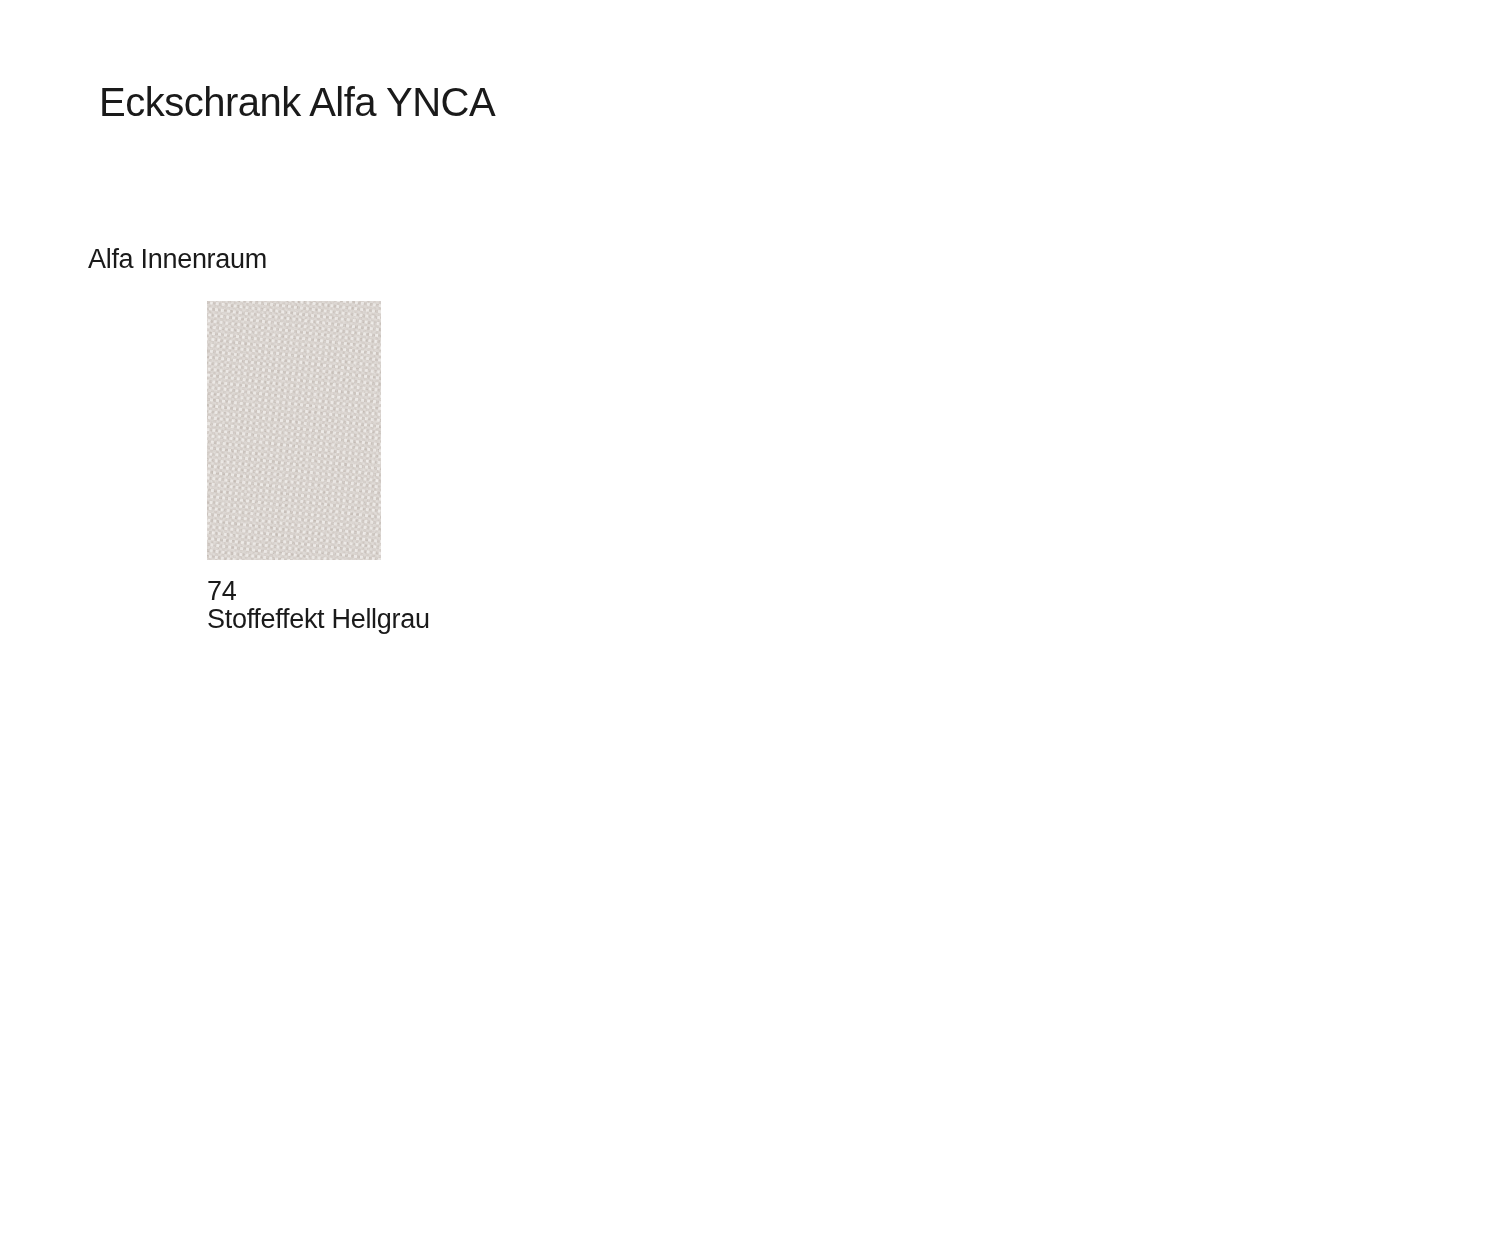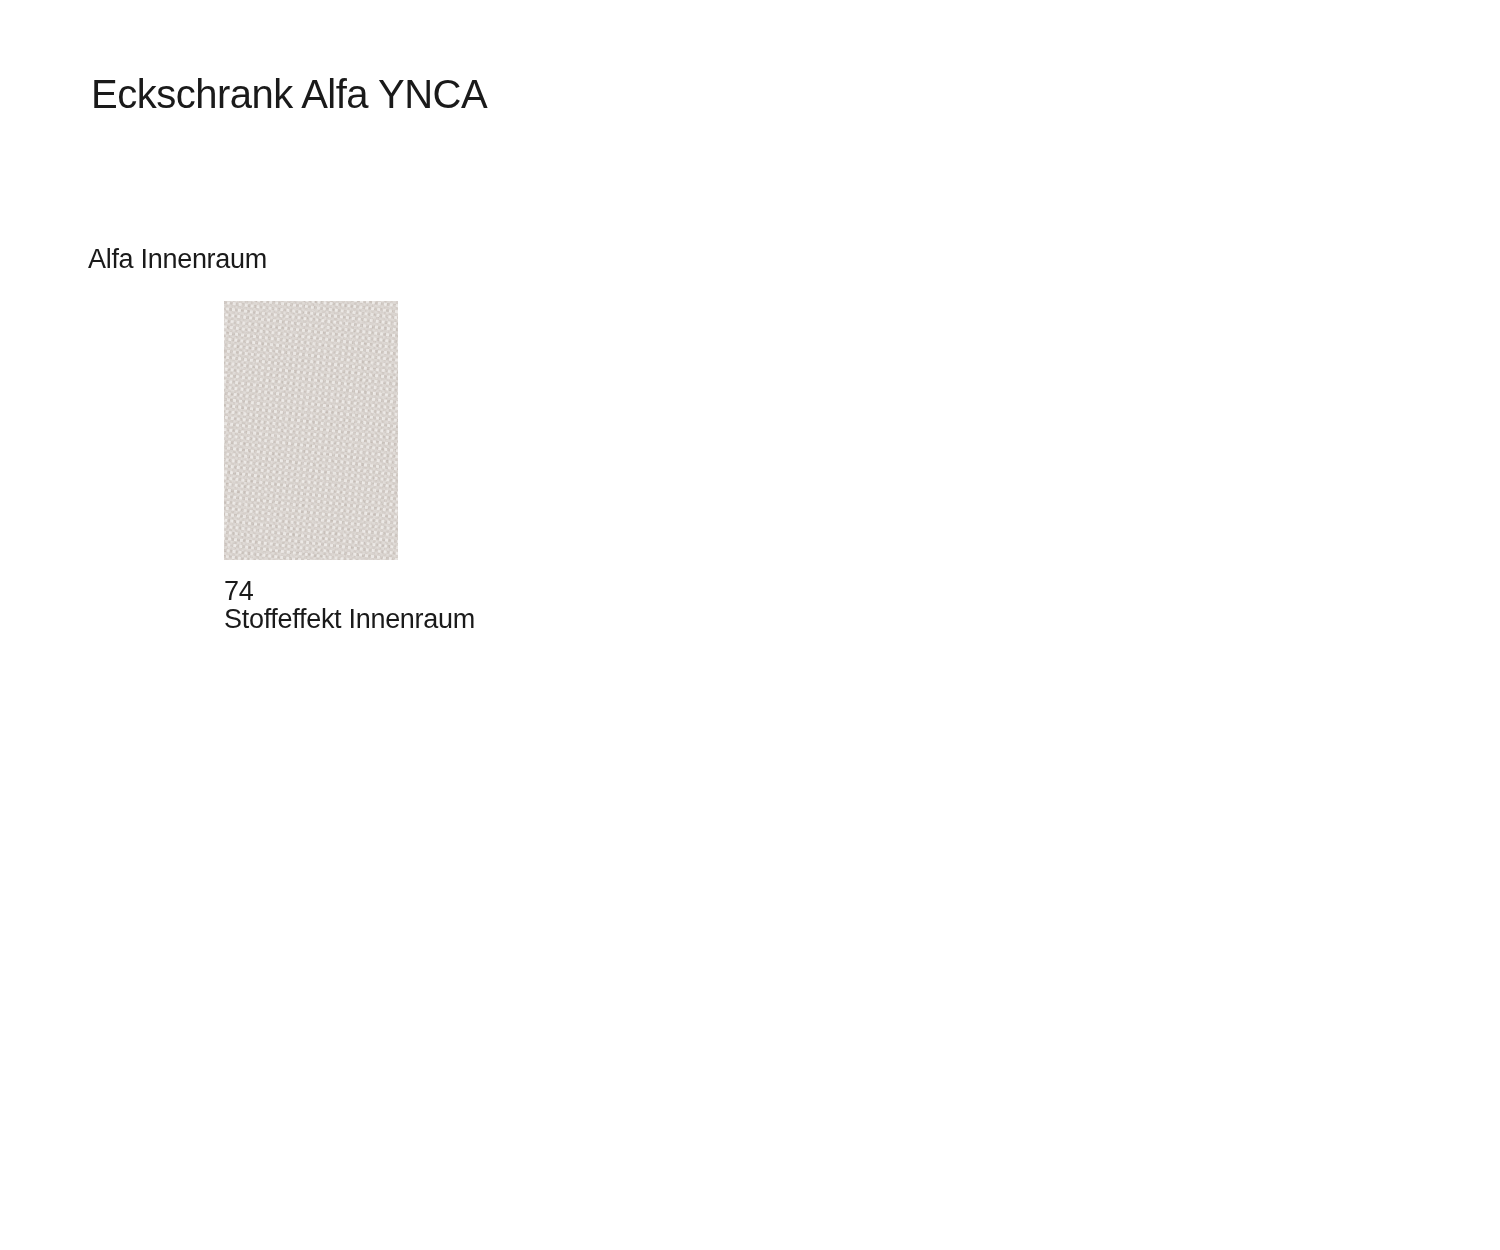--- a/index.html
+++ b/index.html
@@ -12,42 +12,42 @@
     background: #ffffff;
     position: relative;
     overflow: hidden;
     font-family: "Liberation Sans", sans-serif;
     color: #1a1a1a;
   }
   .page-title {
     position: absolute;
     left: 87px;
     top: 66px;
-    margin: 4px;
+    margin: 12px;
     font-size: 40px;
     line-height: 48px;
     font-weight: 400;
     letter-spacing: -0.5px;
     color: #1a1a1a;
     white-space: nowrap;
   }
   .section-label {
     position: absolute;
     left: 88px;
     top: 244px;
     font-size: 27px;
     line-height: 30px;
     font-weight: 400;
     letter-spacing: -0.3px;
     color: #1a1a1a;
     white-space: nowrap;
   }
   .color-option {
     position: absolute;
-    left: 224px;
+    left: 207px;
     top: 301px;
     width: 174px;
   }
   .swatch {
     display: block;
     width: 174px;
     height: 259px;
   }
   .swatch-caption {
     margin-top: 17px;
@@ -87,17 +87,17 @@
           <feColorMatrix type="matrix" values="0 0 0 0 0.96  0 0 0 0 0.95  0 0 0 0 0.94  0 0 0 1.2 -0.25"></feColorMatrix>
         </filter>
       </defs>
       <rect width="174" height="259" fill="url(#weavePat)"></rect>
       <rect width="174" height="259" filter="url(#darkGrain)" opacity="0.38"></rect>
       <rect width="174" height="259" filter="url(#lightGrain)" opacity="0.5"></rect>
     </svg>
 
     <div class="swatch-caption">
       <div>74</div>
-      <div>Stoffeffekt Innenraum</div>
+      <div>Stoffeffekt Hellgrau</div>
     </div>
   </div>
 
 </div>
 
 </body></html>

